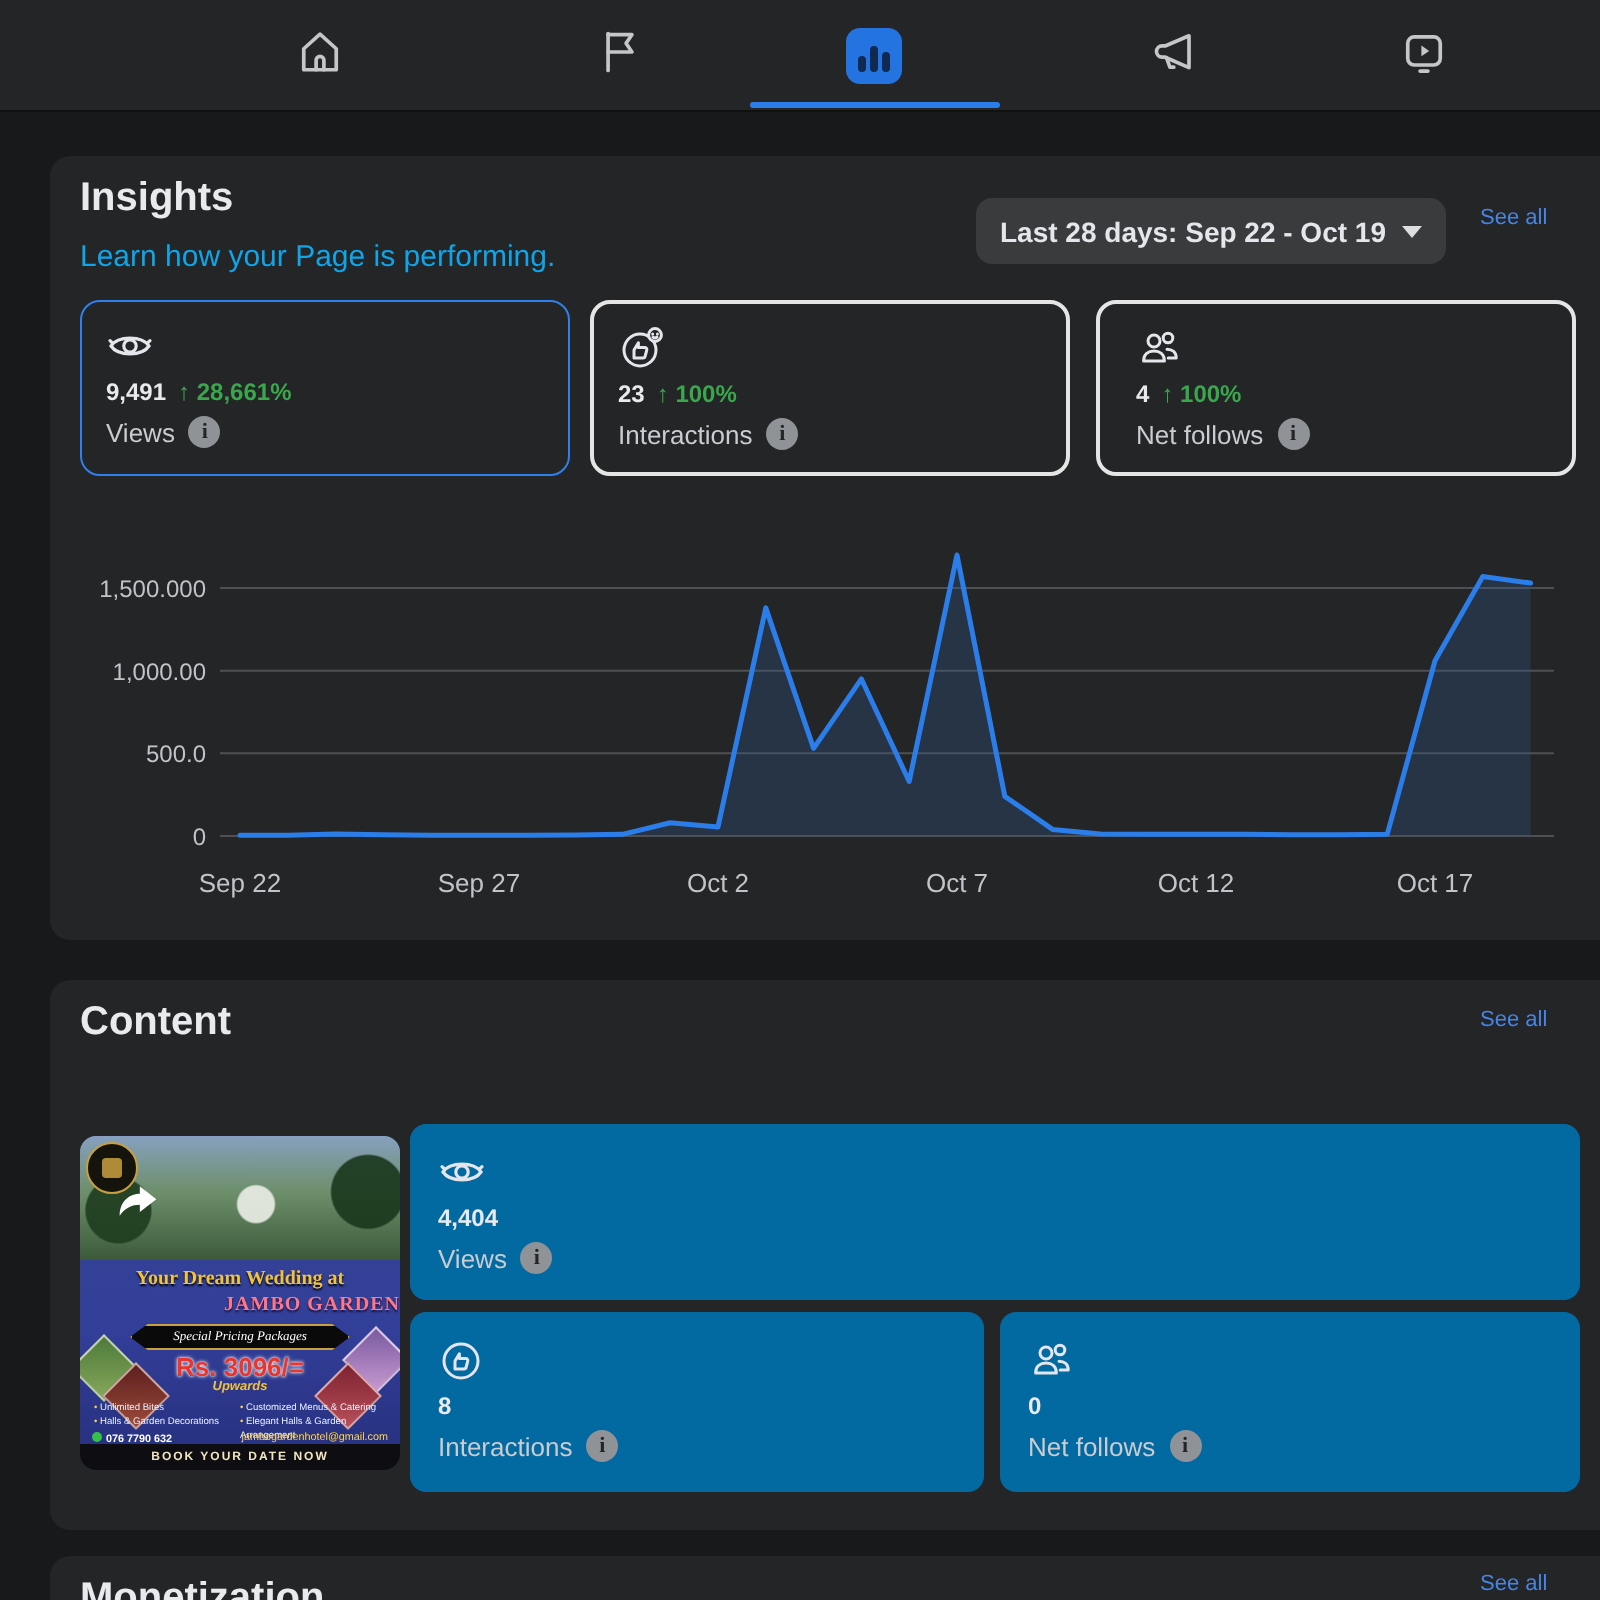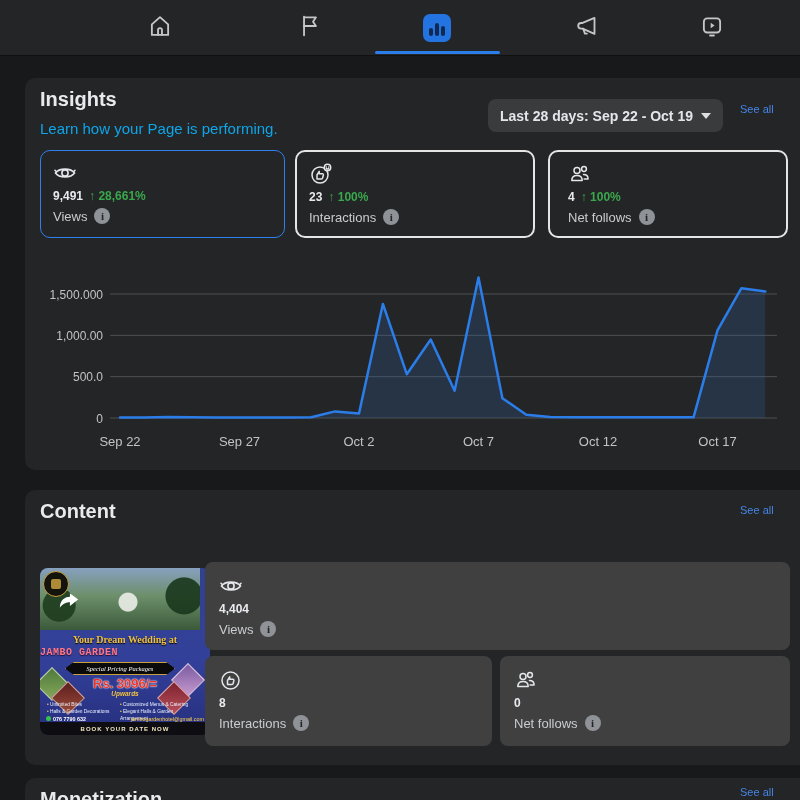--- a/index.html
+++ b/index.html
@@ -26,38 +26,38 @@
   
   .stat-card{position:absolute;top:72px;height:88px;border-radius:10px;border:2px solid #e5e5e5;box-sizing:border-box;padding:10px 12px;cursor:pointer;}
   .stat-card.selected{border:1.5px solid #2f80ed;}
   .stat-icon{height:24px;display:flex;align-items:center;}
   .stat-value-row{margin-top:4px;font-size:12px;font-weight:bold;color:#e8eaee;}
   .stat-delta{color:#3aa74d;margin-left:6px;}
   .stat-label-row{margin-top:5px;font-size:13px;color:#c9ccd0;display:flex;align-items:center;gap:7px;}
   .info{width:16px;height:16px;border-radius:50%;background:#8f9296;color:#242526;font-size:11px;font-weight:bold;display:inline-flex;align-items:center;justify-content:center;font-family:"Liberation Serif",serif;}
   .info::after{content:"i";}
   
-  .tile{position:absolute;background:#404040;border-radius:8px;box-sizing:border-box;padding:12px 14px;cursor:pointer;}
+  .tile{position:absolute;background:#0369a1;border-radius:8px;box-sizing:border-box;padding:12px 14px;cursor:pointer;}
   
   .chart-wrap{position:absolute;left:0px;top:188px;width:785px;height:200px;}
   svg text{font-family:"Liberation Sans","DejaVu Sans",sans-serif;}
   
   .thumb{position:absolute;left:15px;top:78px;width:160px;height:167px;border-radius:8px;overflow:hidden;cursor:pointer;
-         background:linear-gradient(180deg,#31418f 0%,#33409a 55%,#262f7d 100%);padding-left:10px;}
+         background:linear-gradient(180deg,#31418f 0%,#33409a 55%,#262f7d 100%);}
   .thumb .photo{position:absolute;left:0;top:0;width:160px;height:62px;
      background:
        radial-gradient(circle at 55% 55%, rgba(235,238,230,.9) 0 9px, rgba(235,238,230,0) 10px),
        radial-gradient(circle at 12% 60%, rgba(30,60,30,.9) 0 16px, rgba(30,60,30,0) 17px),
        radial-gradient(circle at 90% 45%, rgba(25,55,28,.9) 0 18px, rgba(25,55,28,0) 19px),
        linear-gradient(180deg,#87a0bf 0%,#6d8f6a 45%,#3c5a3a 100%);}
   .thumb .logo{position:absolute;left:3px;top:3px;width:26px;height:26px;border-radius:50%;background:#14140c;border:1px solid #c9a03f;box-sizing:border-box;}
   .thumb .logo::after{content:"";position:absolute;left:7px;top:7px;width:10px;height:10px;background:#c9a03f;border-radius:2px;opacity:.85;}
   .thumb .share{position:absolute;left:18px;top:24px;}
   .t-head1{position:absolute;left:0;top:66px;width:100%;text-align:center;font-family:"Liberation Serif",serif;font-weight:bold;font-size:10px;color:#f0c23e;text-shadow:0 1px 1px #000;}
-  .t-head2{position:absolute;left:0;top:79px;width:100%;text-align:left;font-family:Liberation Mono, monospace;font-weight:bold;font-size:10px;letter-spacing:.5px;color:#ff7787;text-shadow:0 1px 1px #20103a;}
+  .t-head2{position:absolute;left:0;top:79px;width:100%;text-align:right;font-family:Liberation Serif, serif;font-weight:bold;font-size:10px;letter-spacing:.5px;color:#ff7787;text-shadow:0 1px 1px #20103a;}
   .t-ribbon{position:absolute;left:25px;top:94px;width:110px;height:13px;background:#0a0a0a;border:1px solid #c9a03f;box-sizing:border-box;
      clip-path:polygon(0 50%,8% 0,92% 0,100% 50%,92% 100%,8% 100%);
      display:flex;align-items:center;justify-content:center;font-family:"Liberation Serif",serif;font-style:italic;font-size:6.5px;color:#fff;}
   .t-price{position:absolute;left:0;top:108px;width:100%;text-align:center;font-size:13px;font-weight:bold;color:#e8352e;text-shadow:0 0 2px #fff,0 0 1px #fff;}
   .t-up{position:absolute;left:0;top:122px;width:100%;text-align:center;font-style:italic;font-size:6.5px;font-weight:bold;color:#f0c23e;}
   .diamond{position:absolute;width:24px;height:24px;transform:rotate(45deg);border:1px solid rgba(255,255,255,.55);box-sizing:border-box;}
   .d1{left:0px;top:104px;background:linear-gradient(135deg,#4e7a3c,#86a85a);}
   .d2{left:16px;top:118px;background:linear-gradient(135deg,#5c1f1f,#9c4a38);}
   .d3{left:136px;top:100px;background:linear-gradient(135deg,#7a5aa0,#c79ad0);}
   .d4{left:122px;top:118px;background:linear-gradient(135deg,#7e2230,#b8505a);}

